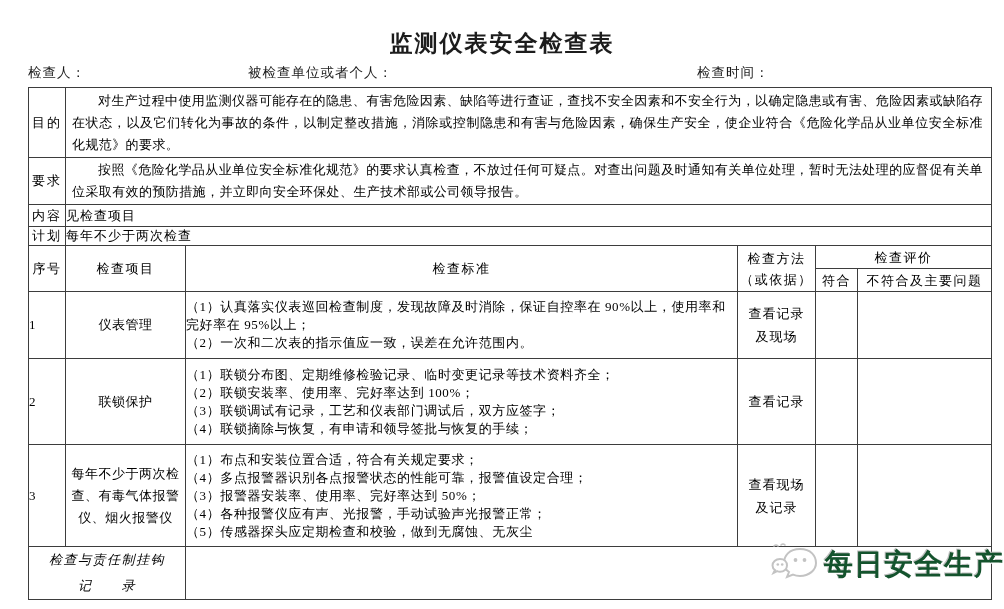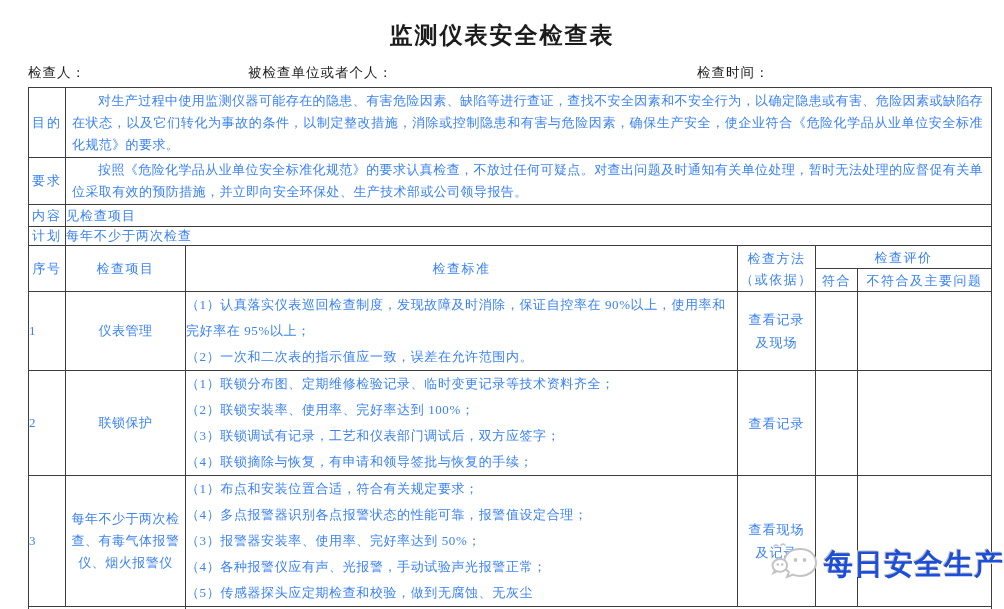--- a/index.html
+++ b/index.html
@@ -6,60 +6,60 @@
   body {
     width: 1004px; height: 609px;
     background: #ffffff;
     font-family: "Liberation Serif", "DejaVu Serif", serif;
     color: #1c1c1c;
     position: relative;
     overflow: hidden;
   }
   .page { position: absolute; inset: 0; }
   .title {
-    position: absolute; top: 20px; left: 0; width: 100%;
+    position: absolute; top: 28px; left: 0; width: 100%;
     text-align: center; font-size: 23px; font-weight: bold;
     letter-spacing: 2px; margin: 0;
   }
   .meta { position: absolute; top: 64px; left: 0; width: 100%; font-size: 13.5px; }
   .meta span { position: absolute; white-space: nowrap; letter-spacing: 1px; }
   .meta .m-inspector { left: 28px; }
   .meta .m-unit { left: 248px; }
   .meta .m-time { left: 697px; }
 
   table.grid {
     position: absolute; left: 28px; top: 87px; width: 963px;
     border-collapse: collapse; table-layout: fixed;
   }
   .grid td, .grid th {
     border: 1px solid #3d3d3d; padding: 0;
-    font-size: 13px; font-weight: normal; color: #3b82f6;
+    font-size: 13px; font-weight: normal; color: #000000;
     vertical-align: middle; overflow: hidden;
   }
   .lbl { text-align: center; font-size: 13.5px; letter-spacing: 2px; }
   .para {
     padding: 1px 8px 1px 6px; text-indent: 2em; text-align: justify;
     line-height: 22px; letter-spacing: 0.4px;
   }
   .center-cell { text-align: left; letter-spacing: 1px; }
   .hdr { text-align: center; letter-spacing: 1.5px; line-height: 21px; }
   .std { padding: 0 6px 0 8px; }
-  .std-item { line-height: 26px; letter-spacing: 0.6px; white-space: nowrap; }
+  .std-item { line-height: 18px; letter-spacing: 0.6px; white-space: nowrap; }
   .std-item.wrap { white-space: normal; }
   .item-cell { text-align: center; padding: 0 6px; line-height: 22px; letter-spacing: 0.5px; }
   .method-cell { text-align: center; line-height: 23px; letter-spacing: 1px; }
   .foot-label { text-align: center; line-height: 26px; letter-spacing: 1.5px; font-size: 13.5px; font-style: italic; }
 
   .watermark {
     position: absolute; left: 770px; top: 540px; width: 230px; height: 50px;
     display: flex; align-items: center; pointer-events: none; z-index: 5;
   }
   .watermark .wm-text {
     font-size: 29px; font-weight: bold; letter-spacing: 1px;
-    color: #1d4ed8;
+    color: #14532d;
     text-shadow: 1px 1px 0 #ffffff, -1px -1px 0 #bfbfbf;
     white-space: nowrap;
   }
   .wm-icon { margin-right: 6px; flex: 0 0 auto; }
 </style>
 </head>
 <body>
 
 <div class="page">
 

